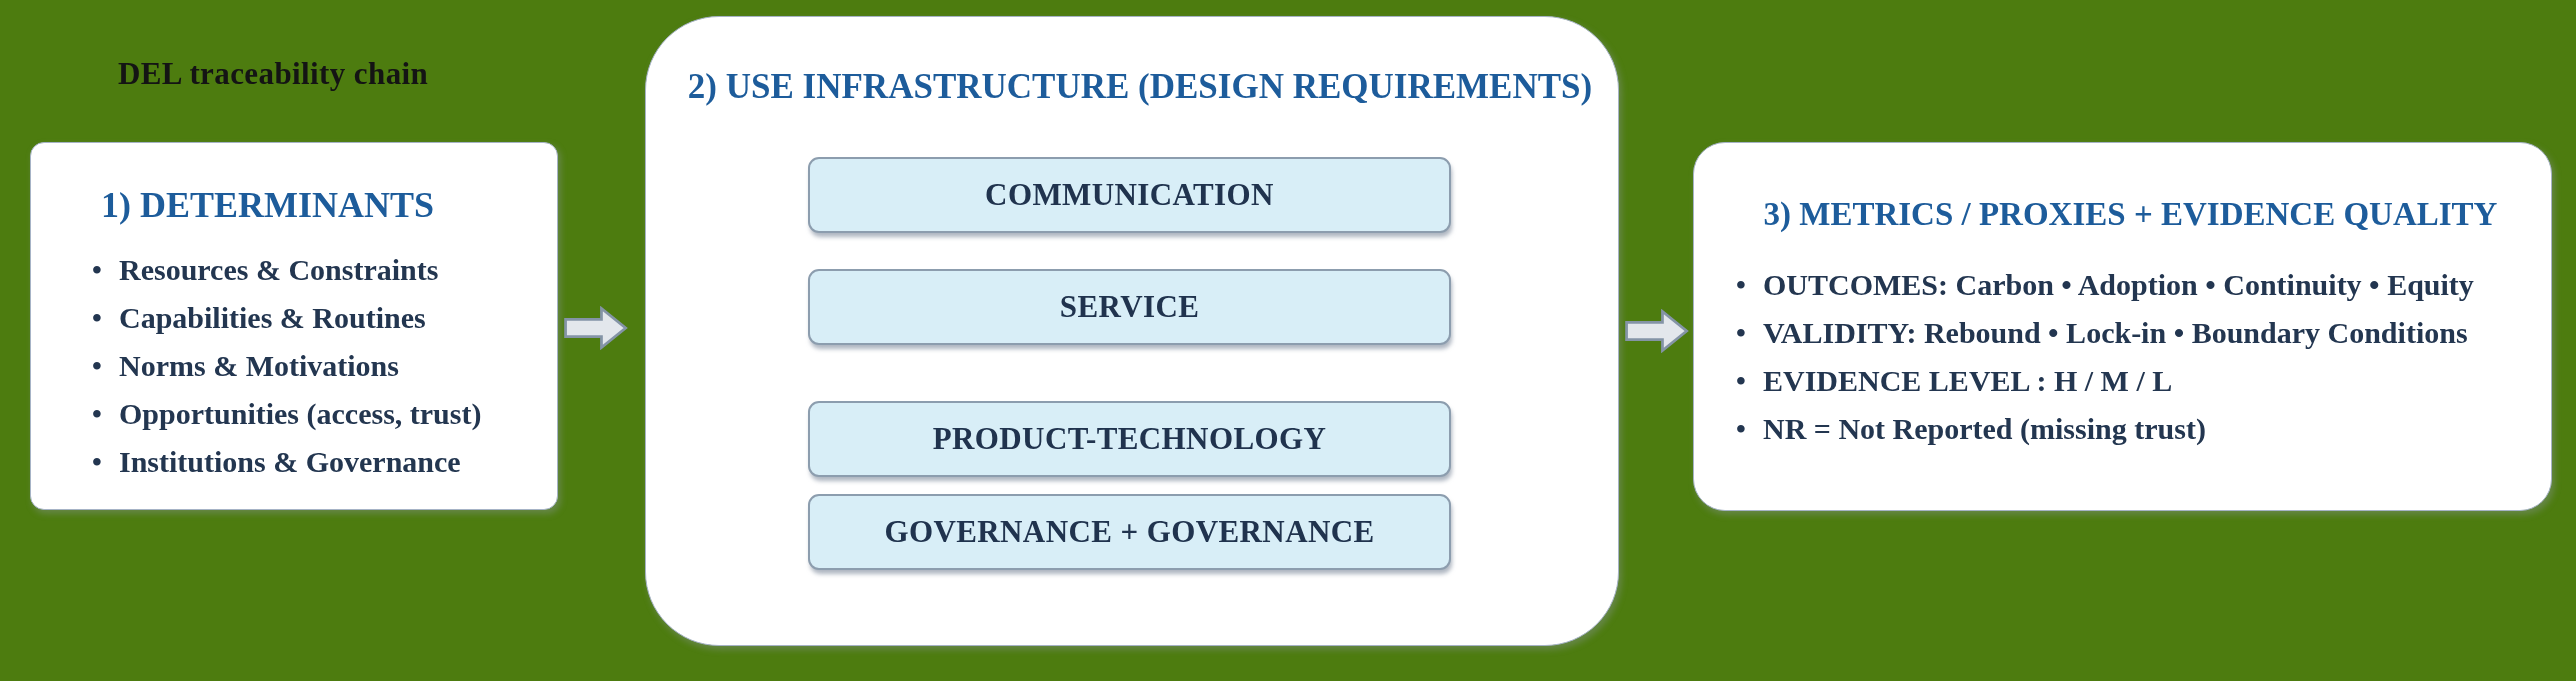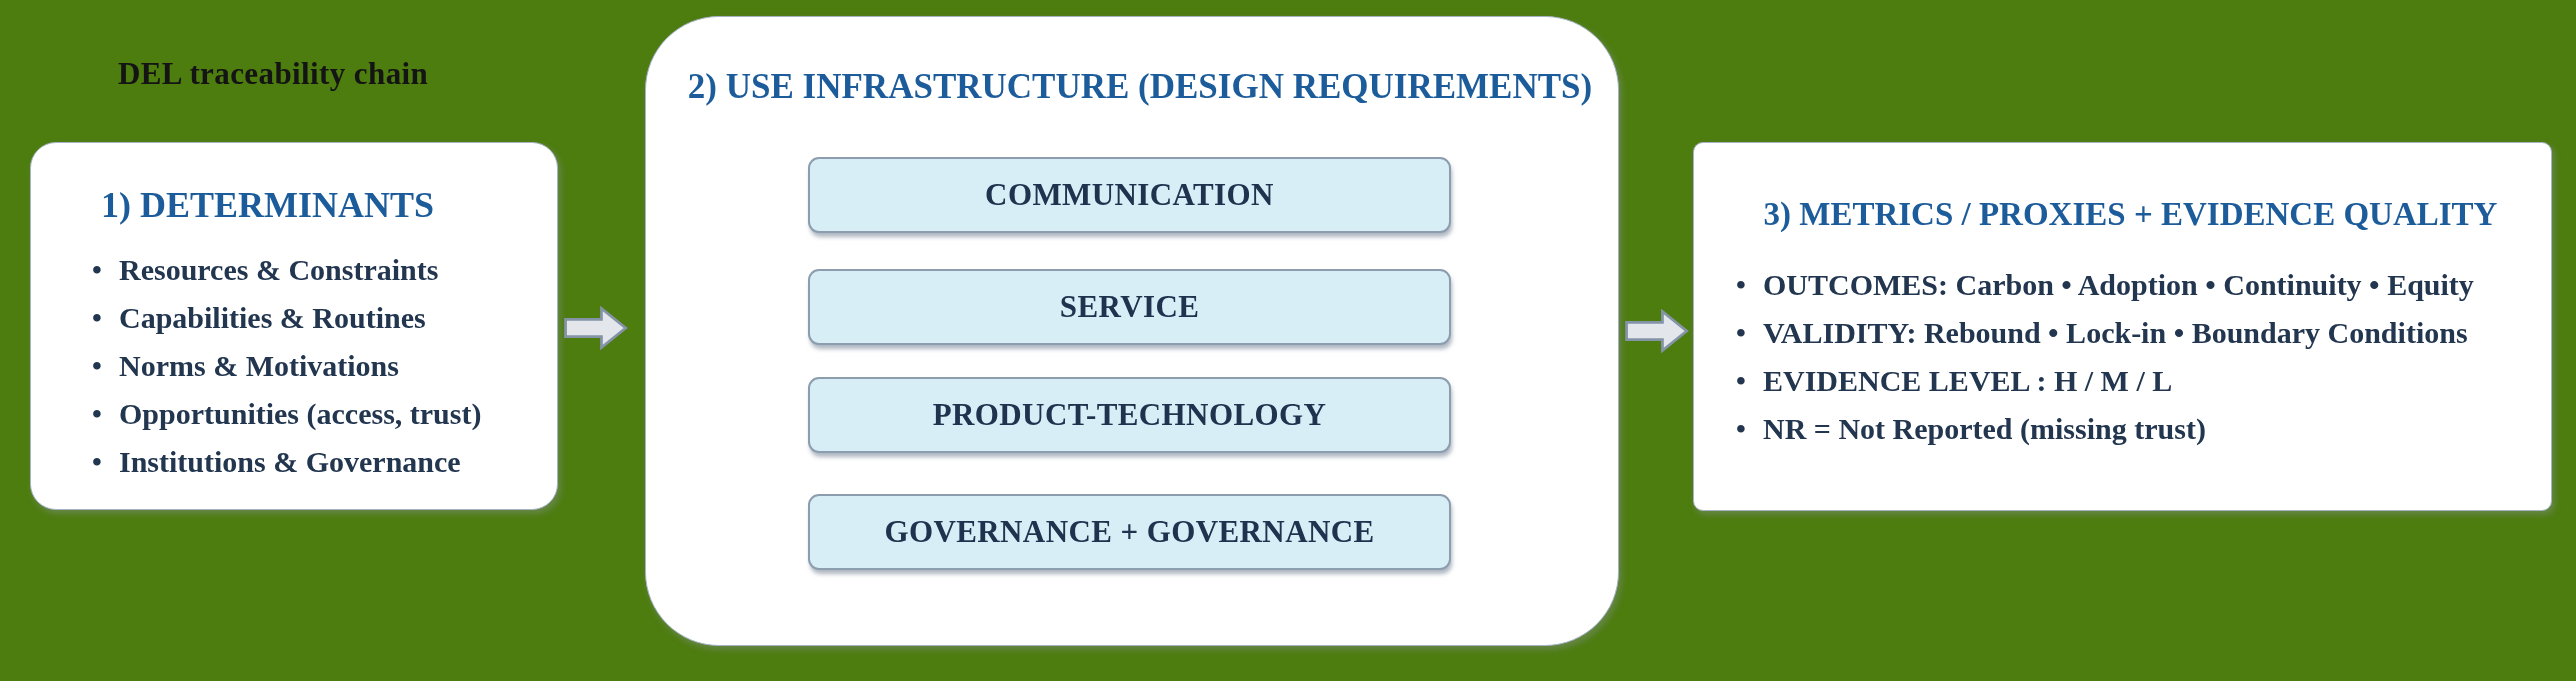--- a/index.html
+++ b/index.html
@@ -28,31 +28,31 @@
   .box {
     position: absolute;
     background: #ffffff;
     border: 1.6px solid #a6b3c6;
     box-shadow: 2.3px 3.9px 6.2px rgba(145, 155, 172, 0.35);
     box-sizing: border-box;
   }
   .box-determinants {
     left: 30px;  top: 142px;
     width: 528px; height: 368px;
-    border-radius: 26px;
+    border-radius: 14px;
   }
   .box-infrastructure {
     left: 645px; top: 15.6px;
     width: 974px; height: 630px;
     border-radius: 74px;
   }
   .box-metrics {
     left: 1693px; top: 142px;
     width: 859px; height: 369px;
-    border-radius: 10px;
+    border-radius: 32px;
   }
   .heading {
     position: absolute;
     margin: 8px;
     color: #1d5c9b;
     white-space: nowrap;
     line-height: 1.15;
   }
   .box-determinants .heading {
     left: 62px; top: 34px;
@@ -107,21 +107,21 @@
     display: flex;
     align-items: center;
     justify-content: center;
     color: #20334e;
     font-size: 31px;
     letter-spacing: 0.4px;
     white-space: nowrap;
   }
   .subbox-1 { top: 140px; }
   .subbox-2 { top: 252px; }
-  .subbox-3 { top: 360px; }
+  .subbox-3 { top: 384px; }
   .subbox-4 { top: 477px; }
   .arrow {
     position: absolute;
     width: 64px;
     height: 44px;
   }
   .arrow-1 { left: 564px; top: 306px; }
   .arrow-2 { left: 1625px; top: 309px; }
   .arrow polygon {
     fill: #e3e7ec;

